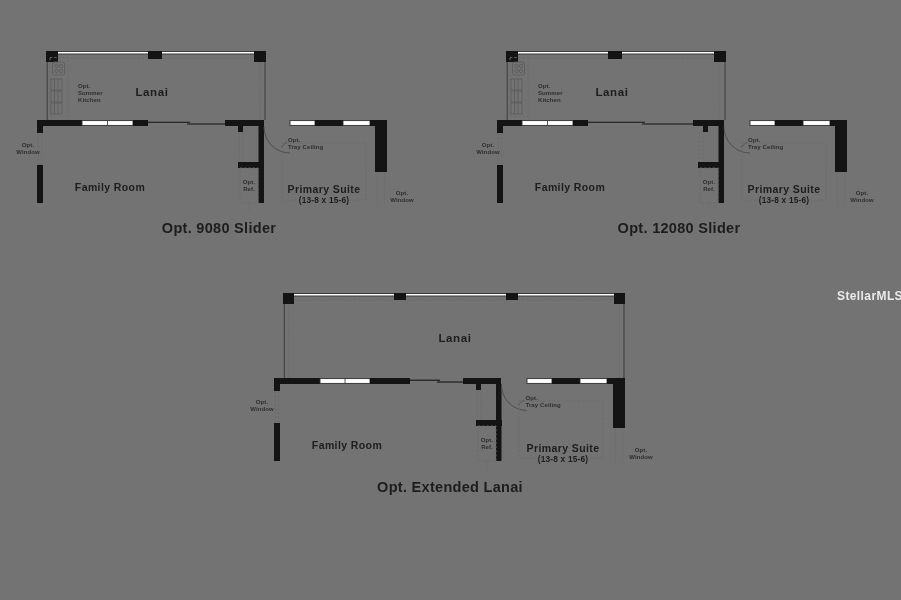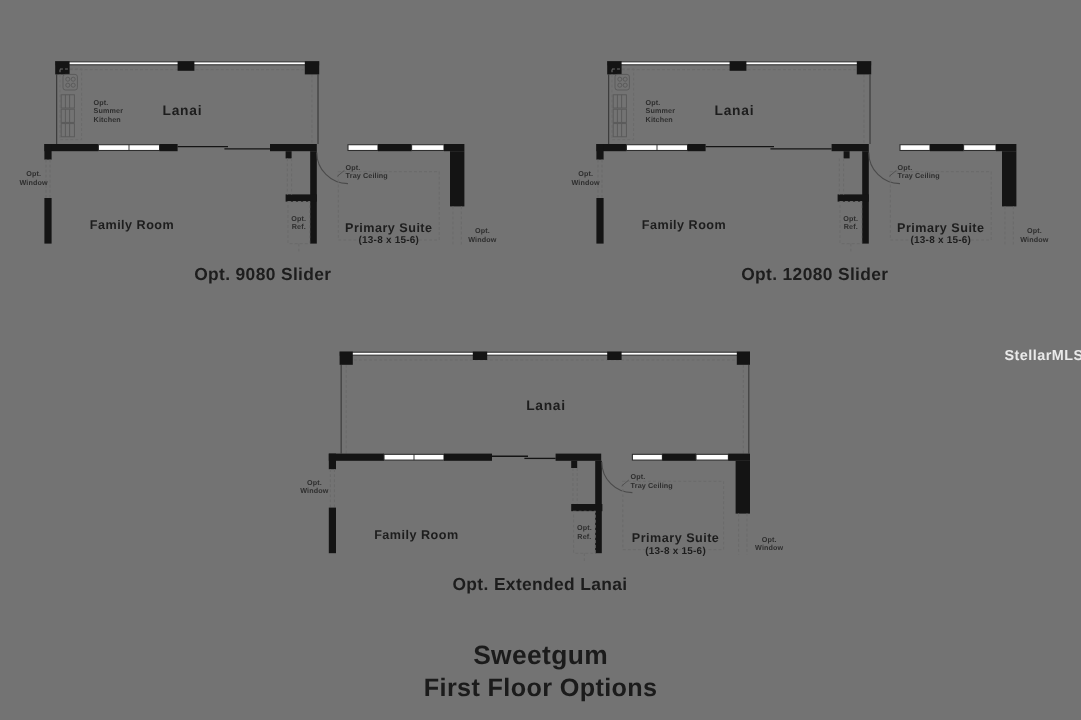--- a/index.html
+++ b/index.html
@@ -262,18 +262,14 @@
     <text class="t-tiny mid" x="641" y="458.5">Window</text>
     <text class="t-tiny mid" x="487" y="442">Opt.</text>
     <text class="t-tiny mid" x="487" y="449">Ref.</text>
     <text class="t-tiny" x="525.5" y="399.5">Opt.</text>
     <text class="t-tiny" x="525.5" y="406.5">Tray Ceiling</text>
     <text class="t-cap mid" x="450" y="491.5">Opt. Extended Lanai</text>
   </svg>
 
   <div class="watermark">StellarMLS</div>
 
-  <div class="title-block">
-    <div class="title-line1">Sweetgum</div>
-    <div class="title-line2">First Floor Options</div>
-  </div>
 
 </div>
 
 </body></html>

